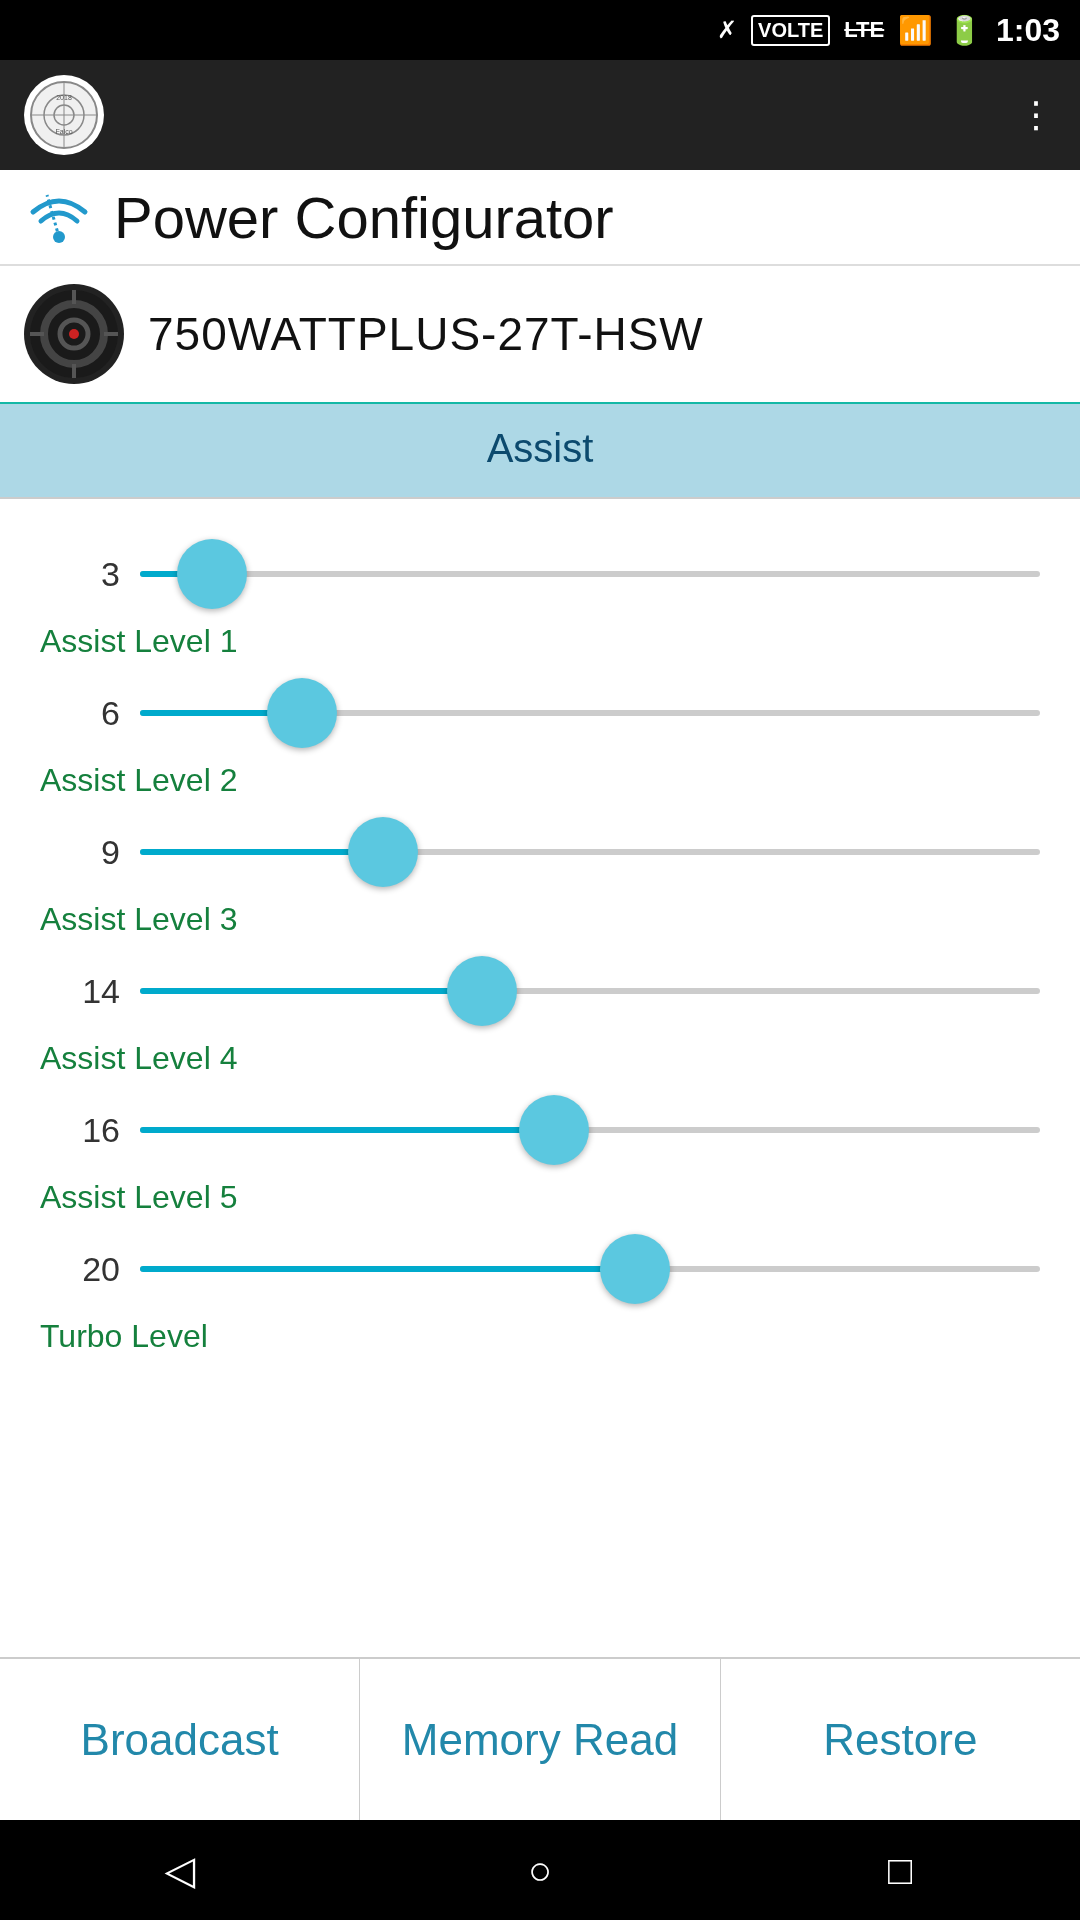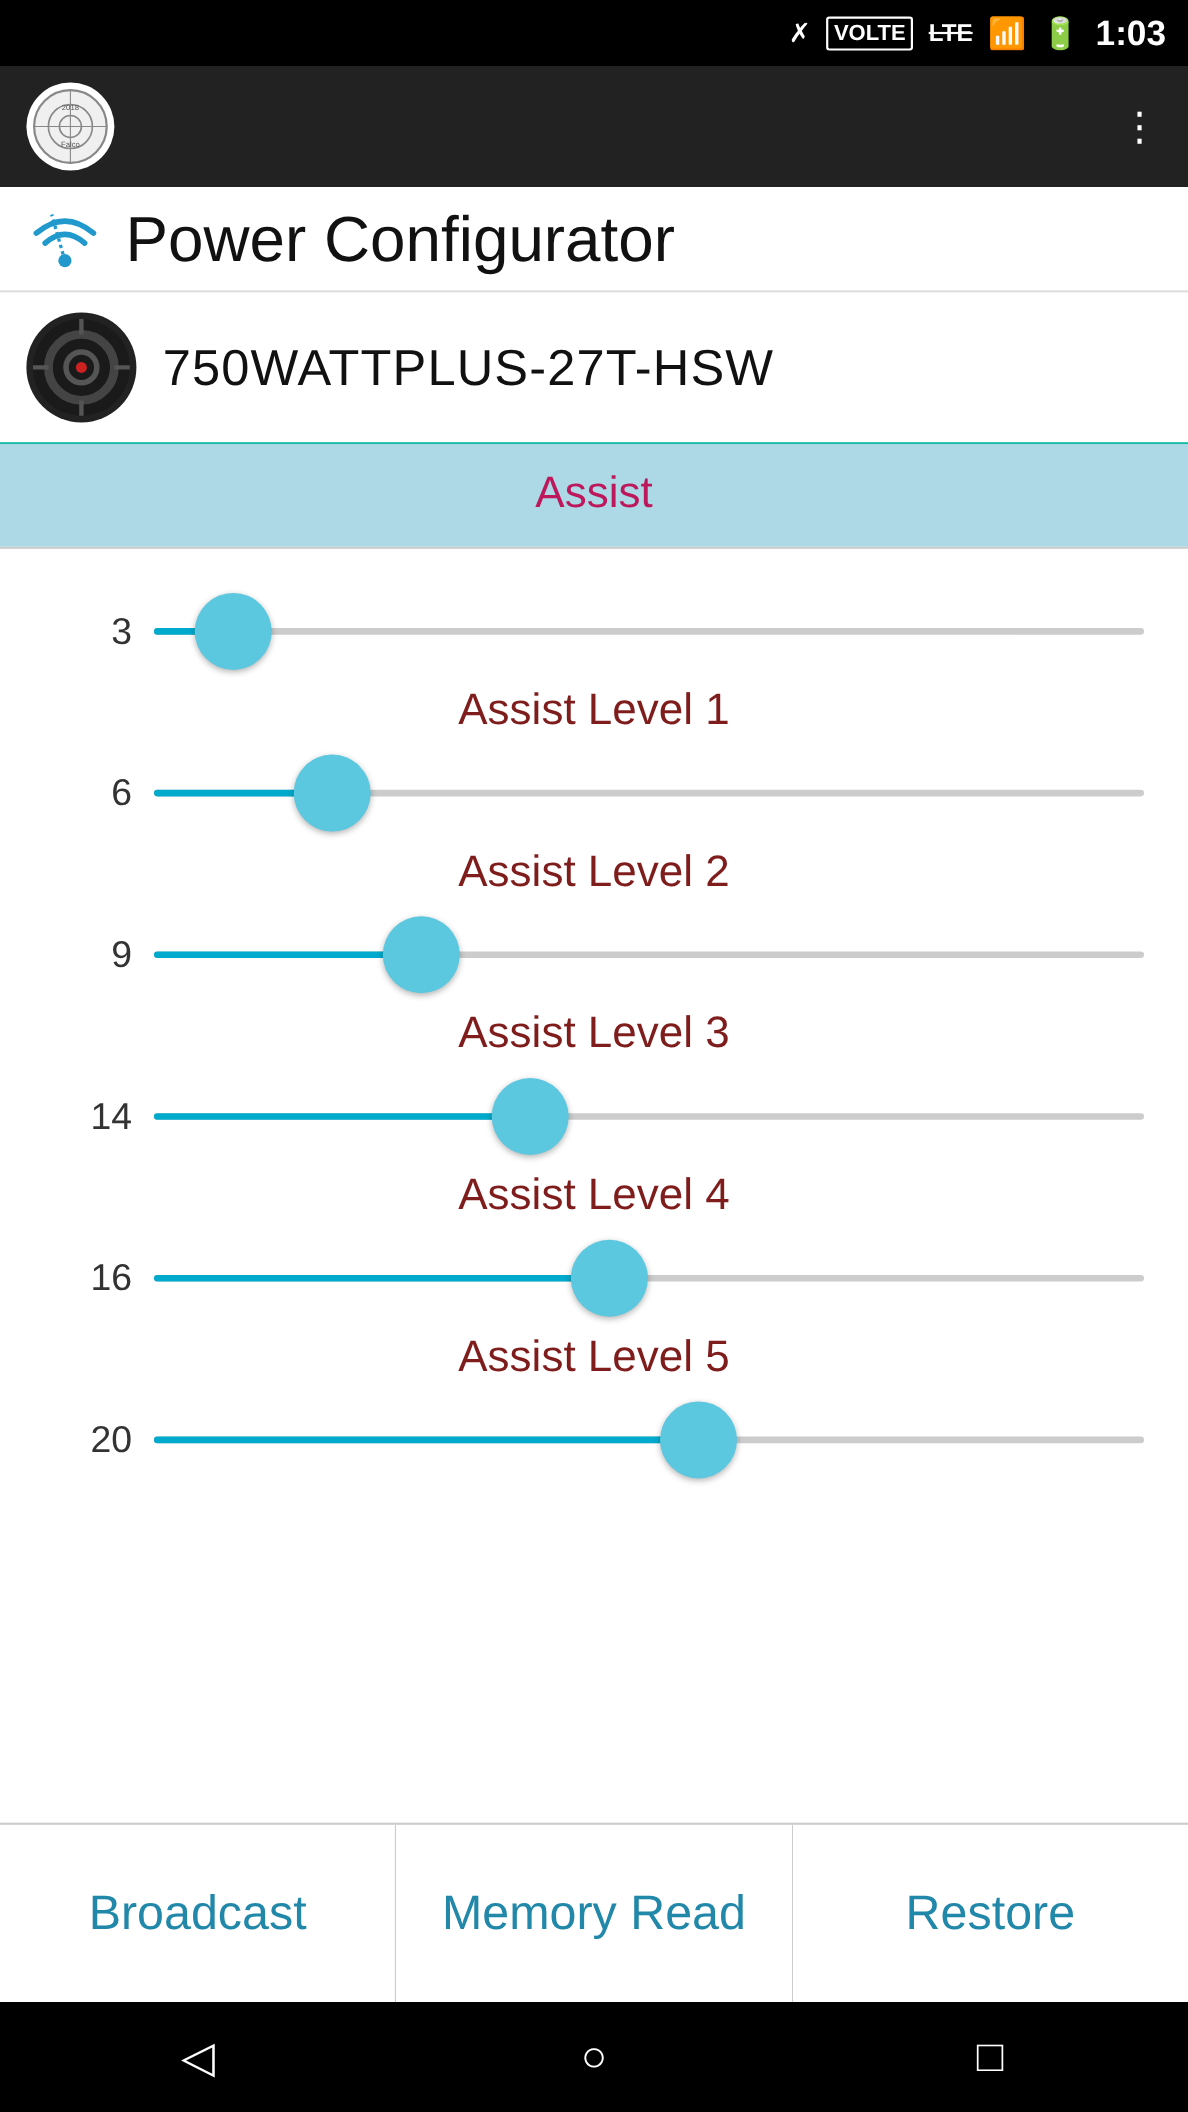--- a/index.html
+++ b/index.html
@@ -145,21 +145,21 @@
       padding: 22px 10px;
       text-align: center;
       font-size: 40px;
       color: #333;
       cursor: pointer;
       border-bottom: 4px solid transparent;
     }
 
     .tab.active {
       background: #add8e6;
-      color: #be185d;
+      color: #0c4a6e;
     }
 
     
     #sliders-section {
       background: #fff;
       flex: 1;
       padding: 30px 40px 20px 40px;
     }
 
     .slider-row {
@@ -206,23 +206,22 @@
       position: absolute;
       width: 70px;
       height: 70px;
       background: #5bc8e0;
       border-radius: 50%;
       transform: translateX(-50%);
       box-shadow: 0 2px 6px rgba(0,0,0,0.3);
     }
 
     .slider-label {
-      text-align: center;
-      font-size: 40px;
-      color: #7f1d1d;
+      font-size: 32px;
+      color: #15803d;
       margin-bottom: 8px;
       margin-top: 4px;
     }
 
     
     #bottom-buttons {
       display: flex;
       border-top: 2px solid #ccc;
       background: #fff;
       height: 163px;
@@ -379,20 +378,21 @@
   <div class="slider-label">Assist Level 5</div>
 
   <div class="slider-row">
     <span class="slider-value">20</span>
     <div class="slider-track-container">
       <div class="slider-track-bg"></div>
       <div class="slider-track-fill" style="width: 55%;"></div>
       <div class="slider-thumb" style="left: 55%;"></div>
     </div>
   </div>
+  <div class="slider-label">Turbo Level</div>
 </div>
 
 <div id="bottom-buttons">
   <button class="bottom-btn">Broadcast</button>
   <button class="bottom-btn">Memory Read</button>
   <button class="bottom-btn">Restore</button>
 </div>
 
 <div id="nav-bar">
   <span class="nav-btn">◁</span>

